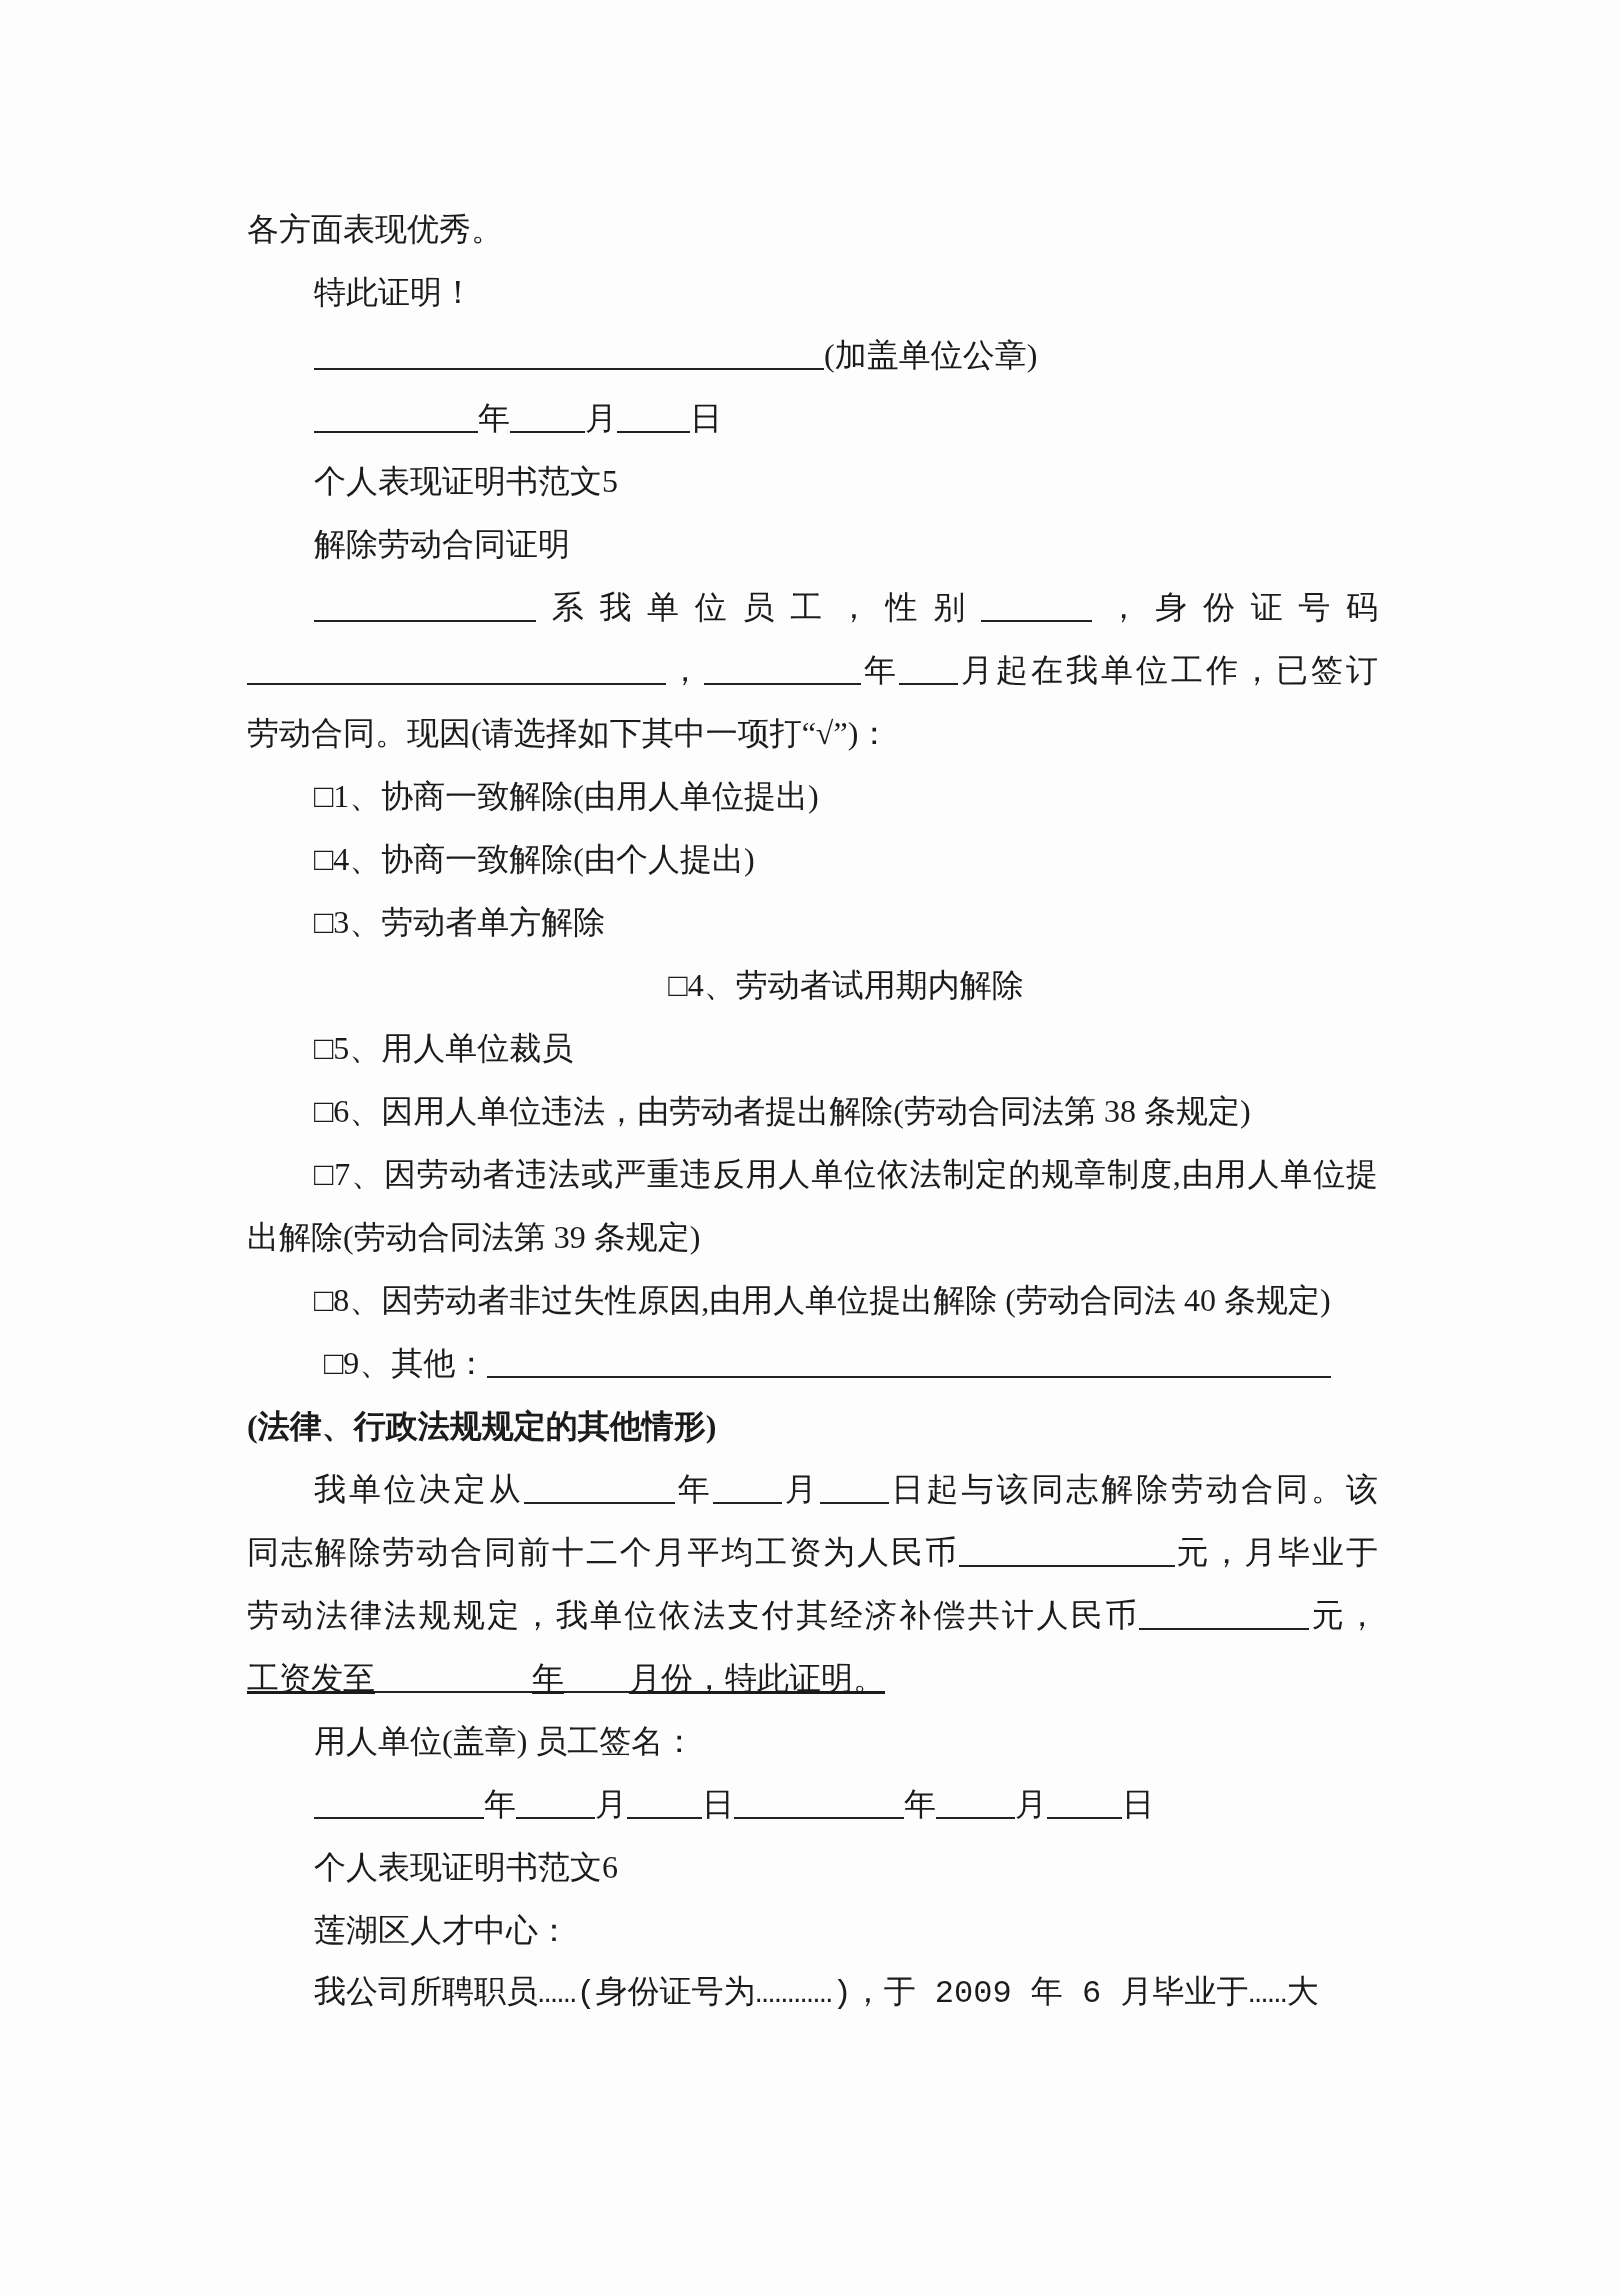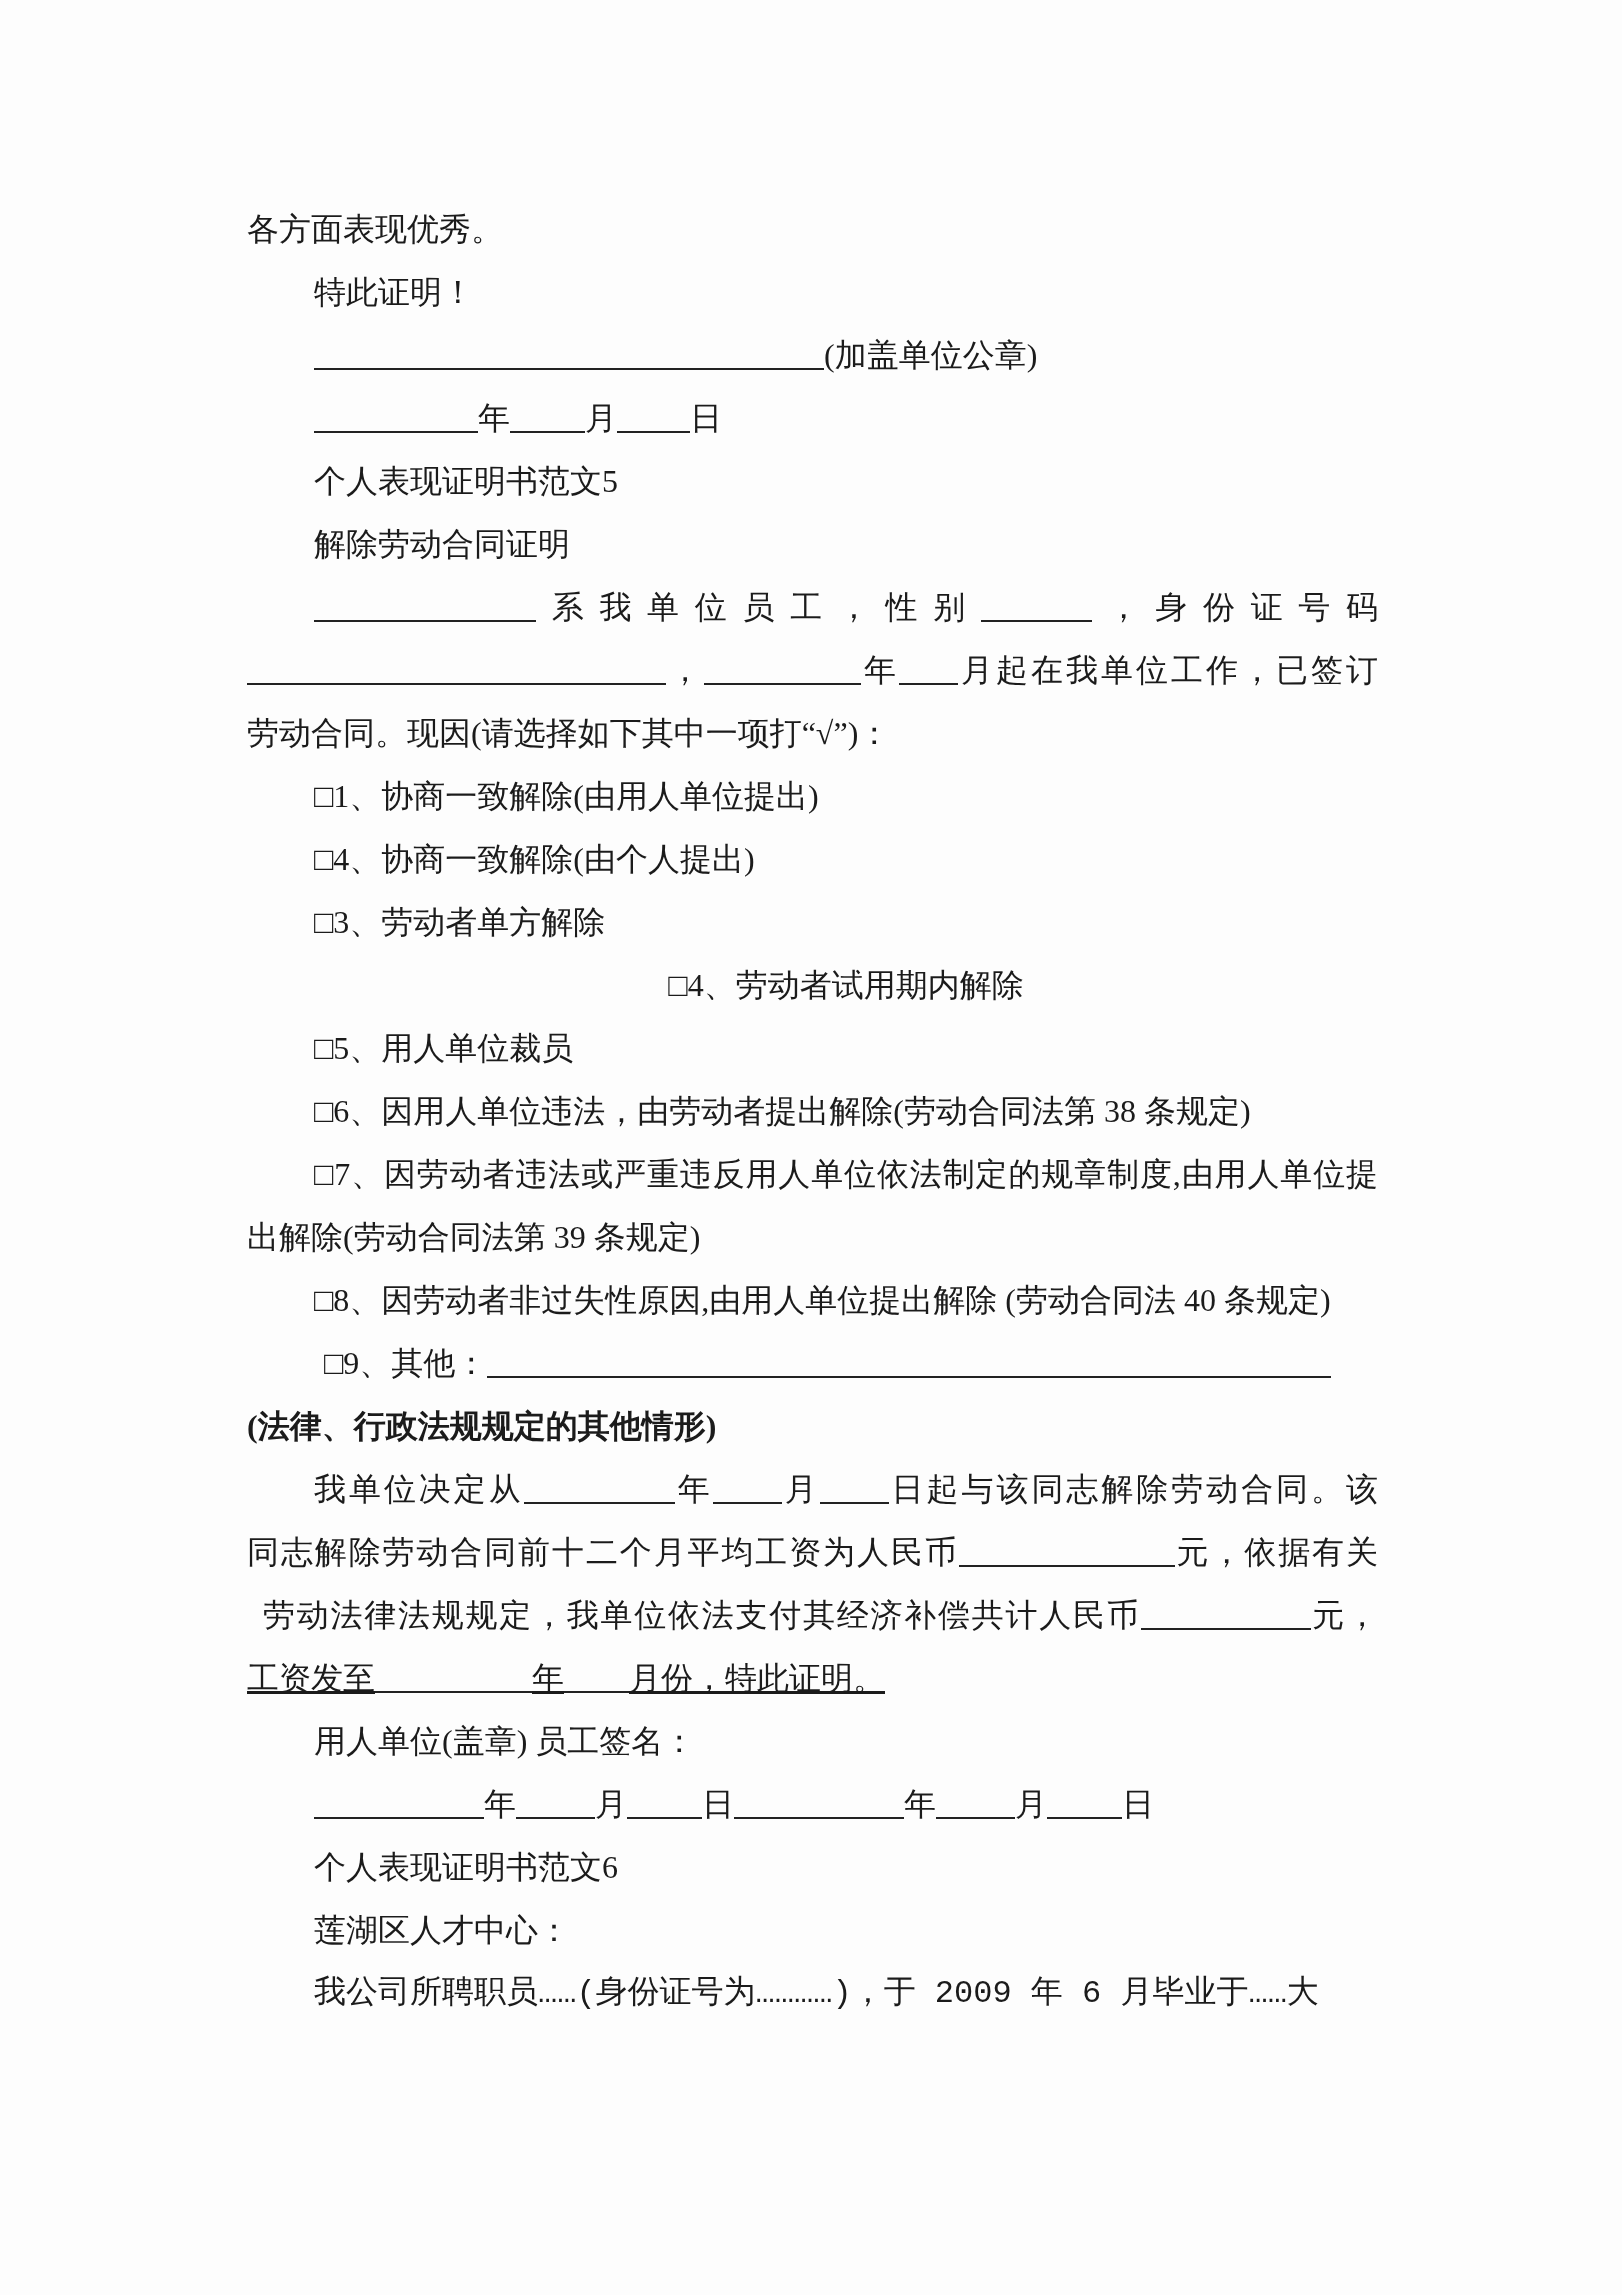--- a/index.html
+++ b/index.html
@@ -60,22 +60,22 @@
       <div class="line" style="padding-left: 67px;"><span class="txt">□</span><span class="txt">3、劳动者单方解除</span></div>
       <div class="line" style="padding-left: 67px; text-align: center;"><span class="txt">□</span><span class="txt">4、劳动者试用期内解除</span></div>
       <div class="line" style="padding-left: 67px;"><span class="txt">□</span><span class="txt">5、用人单位裁员</span></div>
       <div class="line" style="padding-left: 67px;"><span class="txt">□</span><span class="txt">6、因用人单位违法，由劳动者提出解除(劳动合同法第 38 条规定)</span></div>
       <div class="line just" style="padding-left: 67px;"><span class="txt">□</span><span class="txt">7、因劳动者违法或严重违反用人单位依法制定的规章制度,由用人单位提</span></div>
       <div class="line" style="padding-left: 0px;"><span class="txt">出解除(劳动合同法第 39 条规定)</span></div>
       <div class="line" style="padding-left: 67px;"><span class="txt">□</span><span class="txt">8、因劳动者非过失性原因,由用人单位提出解除 (劳动合同法 40 条规定)</span></div>
       <div class="line" style="padding-left: 77px;"><span class="txt">□</span><span class="txt">9、其他：</span><span class="blank" style="width: 844px;"></span></div>
       <div class="line" style="padding-left: 0px; font-weight: bold;"><span class="txt">(法律、行政法规规定的其他情形)</span></div>
       <div class="line just" style="padding-left: 67px;"><span class="txt">我单位决定从</span><span class="blank" style="width: 151px;"></span><span class="txt">年</span><span class="blank" style="width: 69px;"></span><span class="txt">月</span><span class="blank" style="width: 69px;"></span><span class="txt">日起与该同志解除劳动合同。该</span></div>
-      <div class="line just" style="padding-left: 0px;"><span class="txt">同志解除劳动合同前十二个月平均工资为人民币</span><span class="blank" style="width: 216px;"></span><span class="txt">元，依据有关</span></div>
-      <div class="line just" style="padding-left: 0px; margin-left: 16px;"><span class="txt">劳动法律法规规定，我单位依法支付其经济补偿共计人民币</span><span class="blank" style="width: 170px;"></span><span class="txt">元，</span></div>
+      <div class="line just" style="padding-left: 0px;"><span class="txt">同志解除劳动合同前十二个月平均工资为人民币</span><span class="blank" style="width: 216px;"></span><span class="txt">元，月毕业于</span></div>
+      <div class="line just" style="padding-left: 0px;"><span class="txt">劳动法律法规规定，我单位依法支付其经济补偿共计人民币</span><span class="blank" style="width: 170px;"></span><span class="txt">元，</span></div>
       <div class="line" style="padding-left: 0px; text-decoration: underline;"><span class="txt">工资发至</span><span class="blank" style="width: 157px;"></span><span class="txt">年</span><span class="blank" style="width: 65px;"></span><span class="txt">月份，特此证明。</span></div>
       <div class="line" style="padding-left: 67px;"><span class="txt">用人单位(盖章) 员工签名：</span></div>
       <div class="line" style="padding-left: 67px;"><span class="blank" style="width: 170px;"></span><span class="txt">年</span><span class="blank" style="width: 79px;"></span><span class="txt">月</span><span class="blank" style="width: 75px;"></span><span class="txt">日</span><span class="blank" style="width: 170px;"></span><span class="txt">年</span><span class="blank" style="width: 79px;"></span><span class="txt">月</span><span class="blank" style="width: 75px;"></span><span class="txt">日</span></div>
       <div class="line" style="padding-left: 67px;"><span class="txt">个人表现证明书范文6</span></div>
       <div class="line" style="padding-left: 67px;"><span class="txt">莲湖区人才中心：</span></div>
       <div class="line" style="padding-left: 67px; font-family: Liberation Mono, monospace;"><span class="txt">我公司所聘职员……(身份证号为…………)，于 2009 年 6 月毕业于……大</span></div>
     </div>
 </div>
 
 

